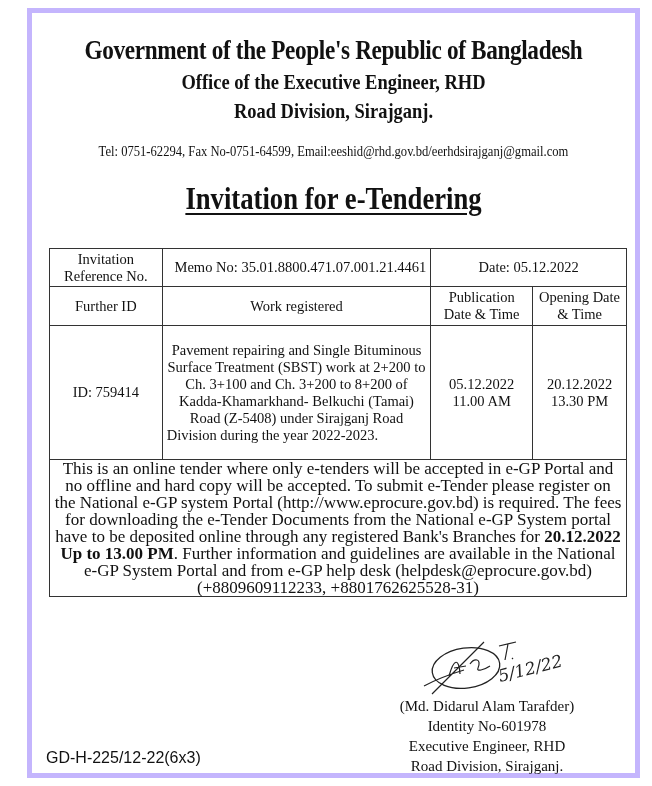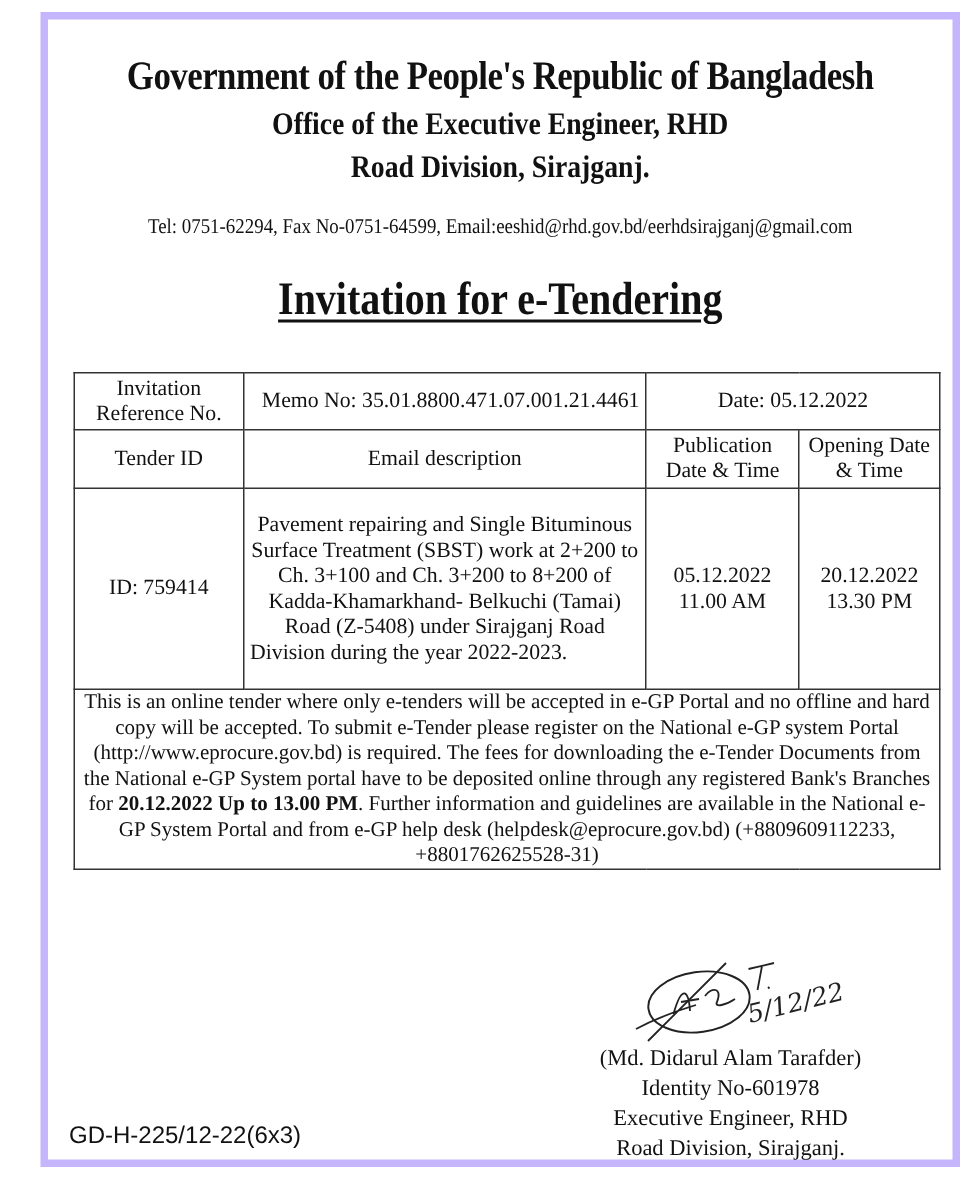--- a/index.html
+++ b/index.html
@@ -18,21 +18,21 @@
   .title { position: absolute; left: 0; right: 0; top: 168px; text-align: center;
            font-weight: bold; font-size: 31px; text-decoration: underline;
            text-decoration-thickness: 2px; text-underline-offset: 4px; transform: scaleX(0.86); }
   table.tender { position: absolute; left: 17px; top: 235px; width: 578px;
                  border-collapse: collapse; font-size: 14.5px; padding-left: 32px; }
   table.tender td { border: 1px solid #333; padding: 0 4px; text-align: center; vertical-align: middle; line-height: 17px; }
   .r1 td { height: 37px; }
   .r2 td { height: 38px; }
   .r3 td { height: 133px; }
   td.desc { text-align: justify; text-align-last: left; padding: 0 7px; line-height: 19px; }
-  td.para { text-align: justify; padding: 3px 6px 4px 6px; line-height: 21.5px; font-size: 14px; vertical-align: top; }
+  td.para { text-align: justify; padding: 3px 6px 4px 6px; line-height: 21.5px; font-size: 17px; vertical-align: top; }
   .sig { position: absolute; left: 372px; top: 615px; width: 200px; height: 80px; }
   .signer { position: absolute; left: 340px; top: 683px; width: 230px; text-align: center;
             font-size: 15px; line-height: 20px; }
   .code { position: absolute; left: 14px; top: 736px; font-family: "Liberation Sans", sans-serif;
           font-size: 16px; }
 </style>
 </head>
 <body>
 
 <div class="frame">
@@ -49,22 +49,22 @@
         <col style="width:102px">
         <col style="width:94px">
     </colgroup>
     <tbody>
         <tr class="r1">
       <td>Invitation Reference No.</td>
       <td style="text-align:right;padding-left:6px;">Memo No: 35.01.8800.471.07.001.21.4461</td>
       <td colspan="2">Date: 05.12.2022</td>
     </tr>
     <tr class="r2">
-      <td>Tender ID</td>
-      <td>Email description</td>
+      <td>Further ID</td>
+      <td>Work registered</td>
       <td>Publication Date &amp; Time</td>
       <td>Opening Date &amp; Time</td>
     </tr>
     <tr class="r3">
       <td>ID: 759414</td>
       <td class="desc">Pavement repairing and Single Bituminous Surface Treatment (SBST) work at 2+200 to Ch. 3+100 and Ch. 3+200 to 8+200 of Kadda-Khamarkhand- Belkuchi (Tamai) Road (Z-5408) under Sirajganj Road Division during the year 2022-2023.</td>
       <td>
         <div>05.12.2022</div>
         <div>11.00 AM</div>
       </td>

